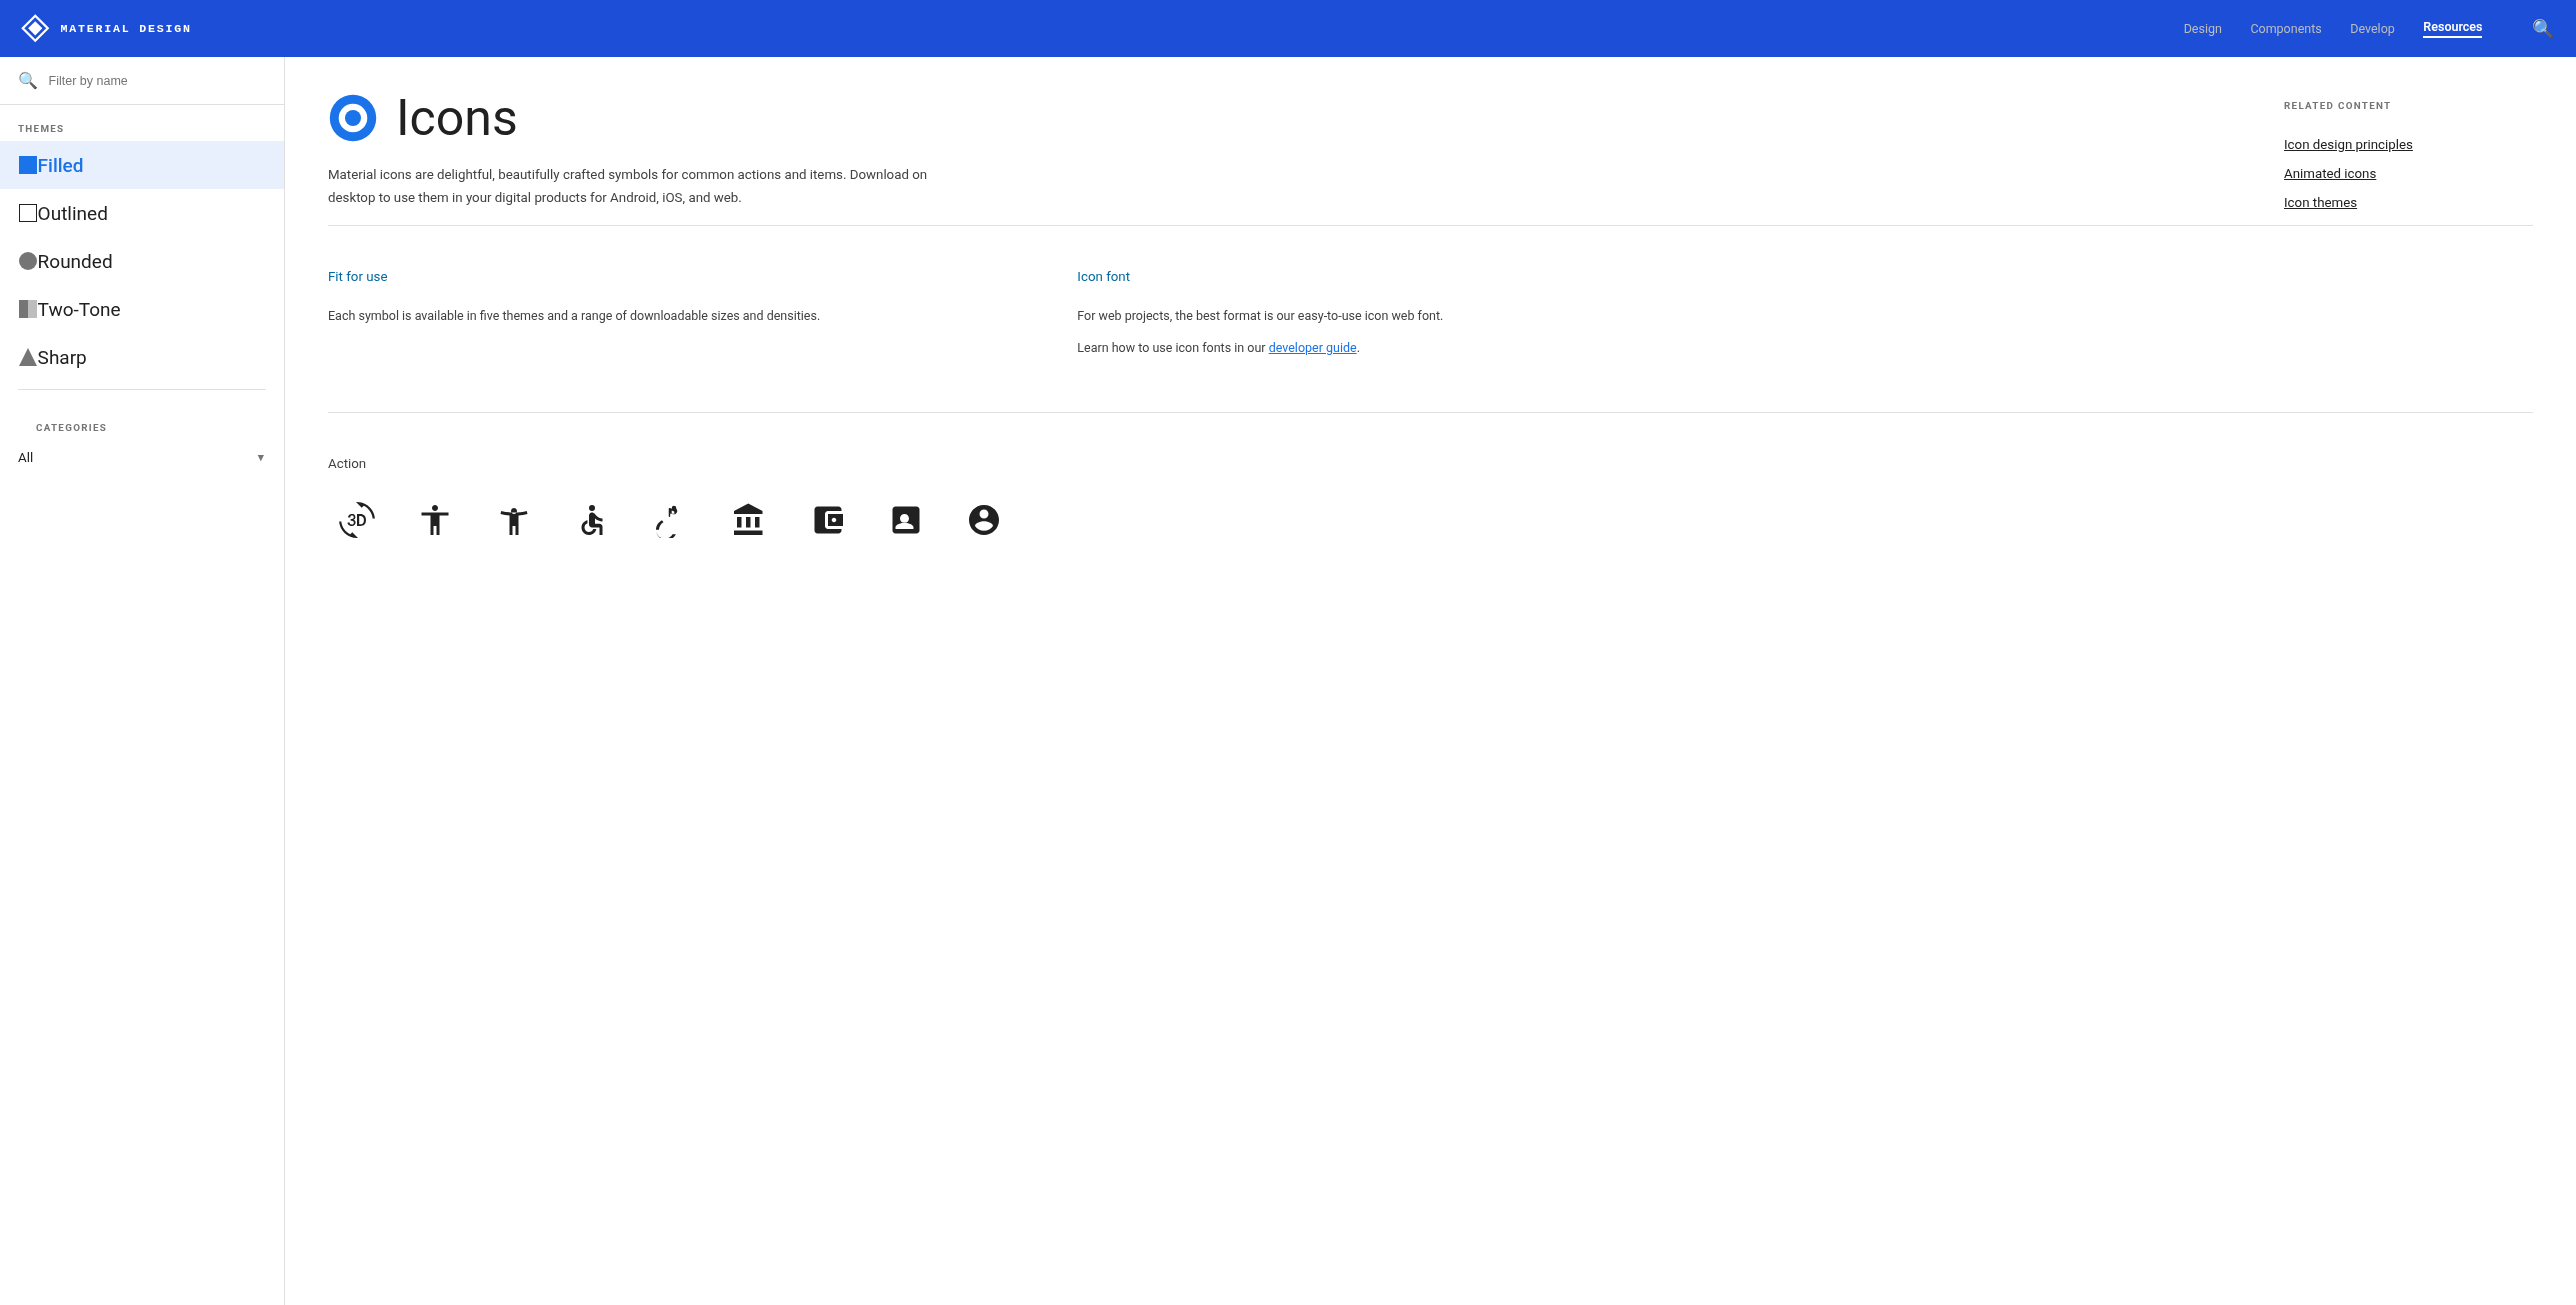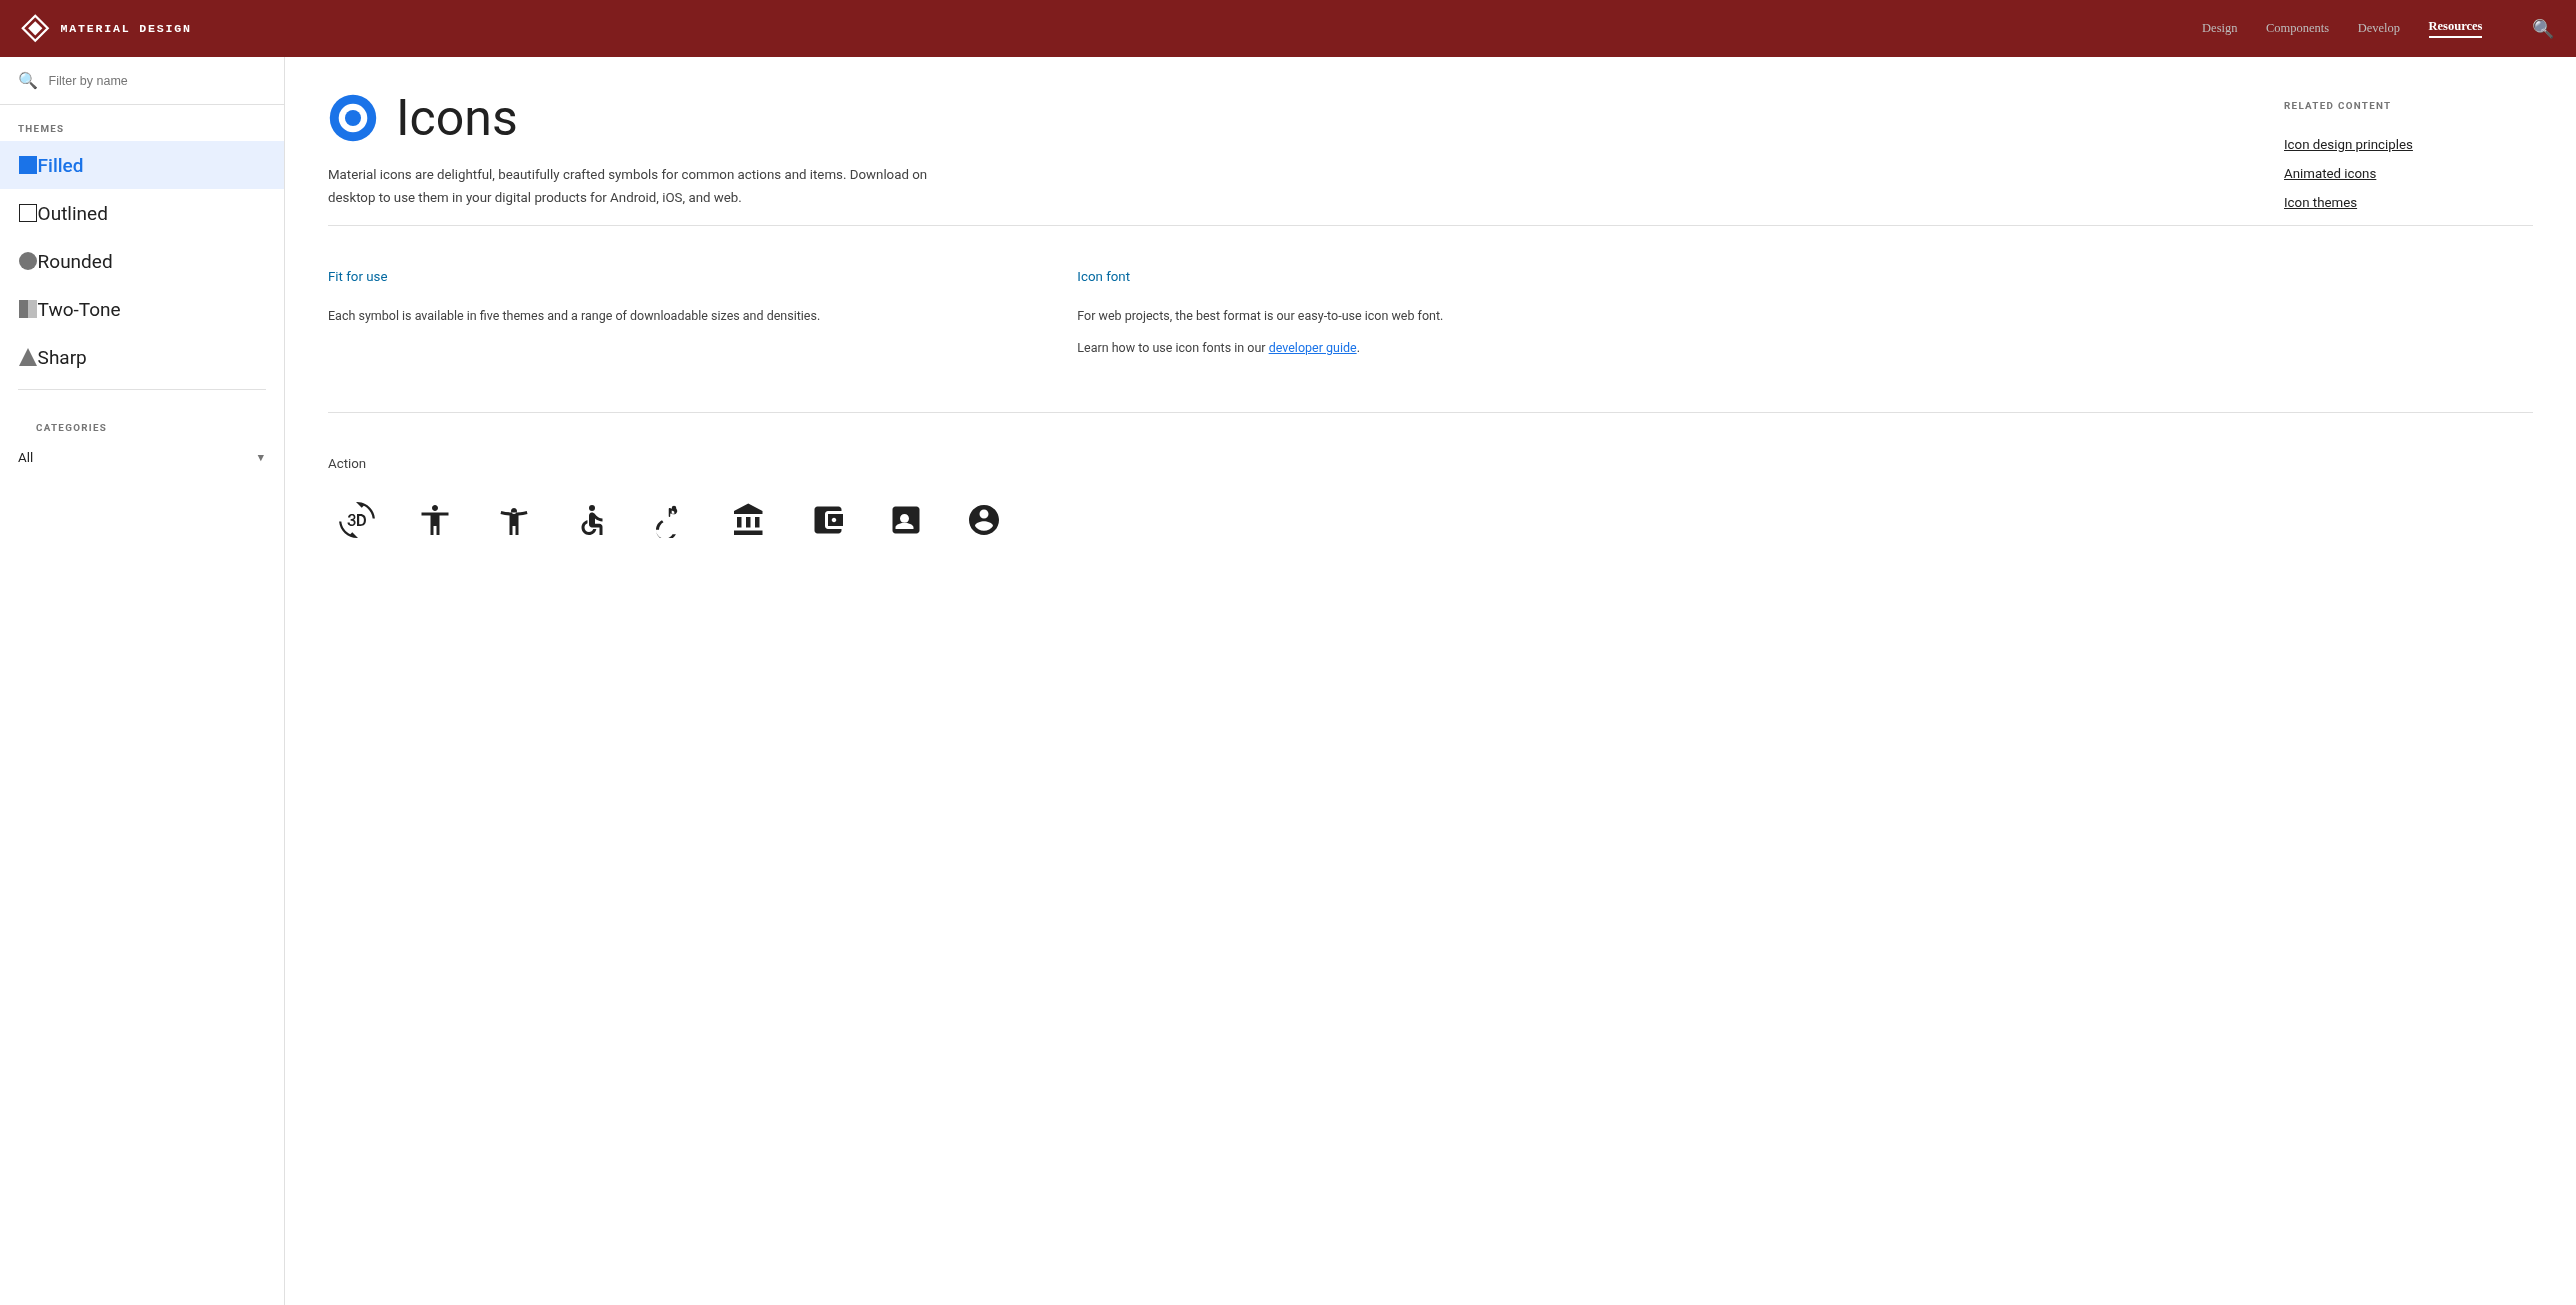--- a/index.html
+++ b/index.html
@@ -1,20 +1,20 @@
 <!DOCTYPE html>
 <html style="font-size:14.2px"><head>
   <meta charset="utf-8">
   <style>
     * { box-sizing: border-box; margin: 0; padding: 0; }
     body { font-family: 'Roboto', Arial, sans-serif; background: #fff; color: #212121; }
 
     
     .top-nav {
-      background: #7f1d1d;
+      background: #1d4ed8;
       height: 57px;
       display: flex;
       align-items: center;
       padding: 0 21.3px;
       position: fixed;
       top: 0; left: 0; right: 0;
       z-index: 100;
     }
     .top-nav-logo {
       display: flex;
@@ -36,21 +36,20 @@
     .top-nav-links {
       display: flex;
       gap: 28.5px;
       align-items: center;
     }
     .top-nav-link {
       color: #bdbdbd;
       font-size: 12.5px;
       cursor: pointer;
       text-decoration: none;
-      font-family: Liberation Serif, serif;
     }
     .top-nav-link.active {
       color: #fff;
       font-weight: 600;
       border-bottom: 2.7px solid #fff;
       padding-bottom: 1.8px;
     }
     .top-nav-search-icon {
       color: #fff;
       font-size: 18px;

